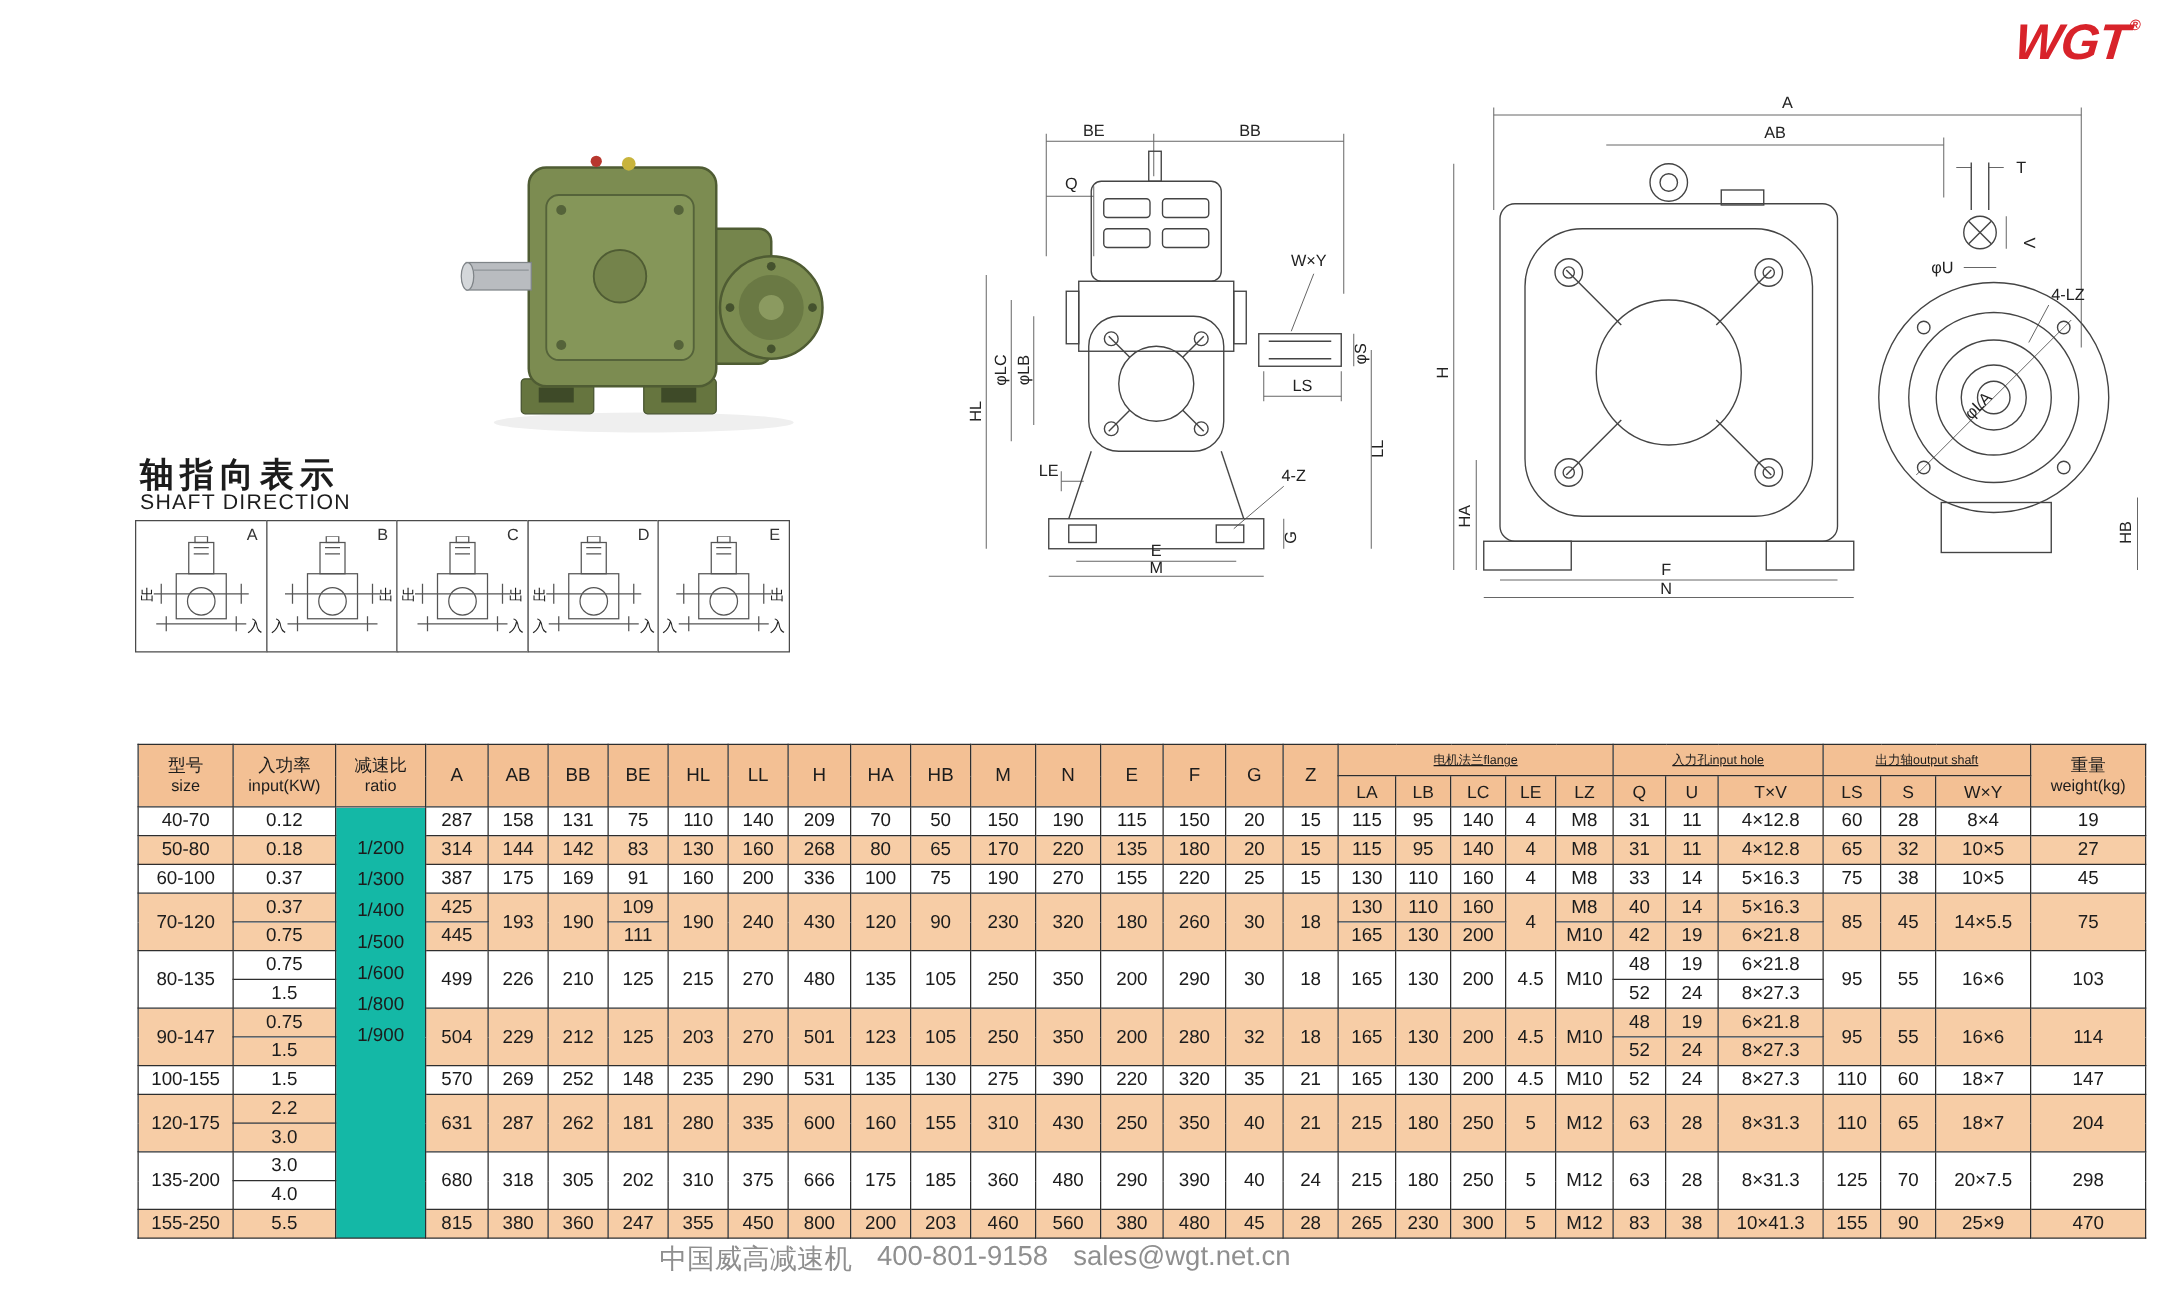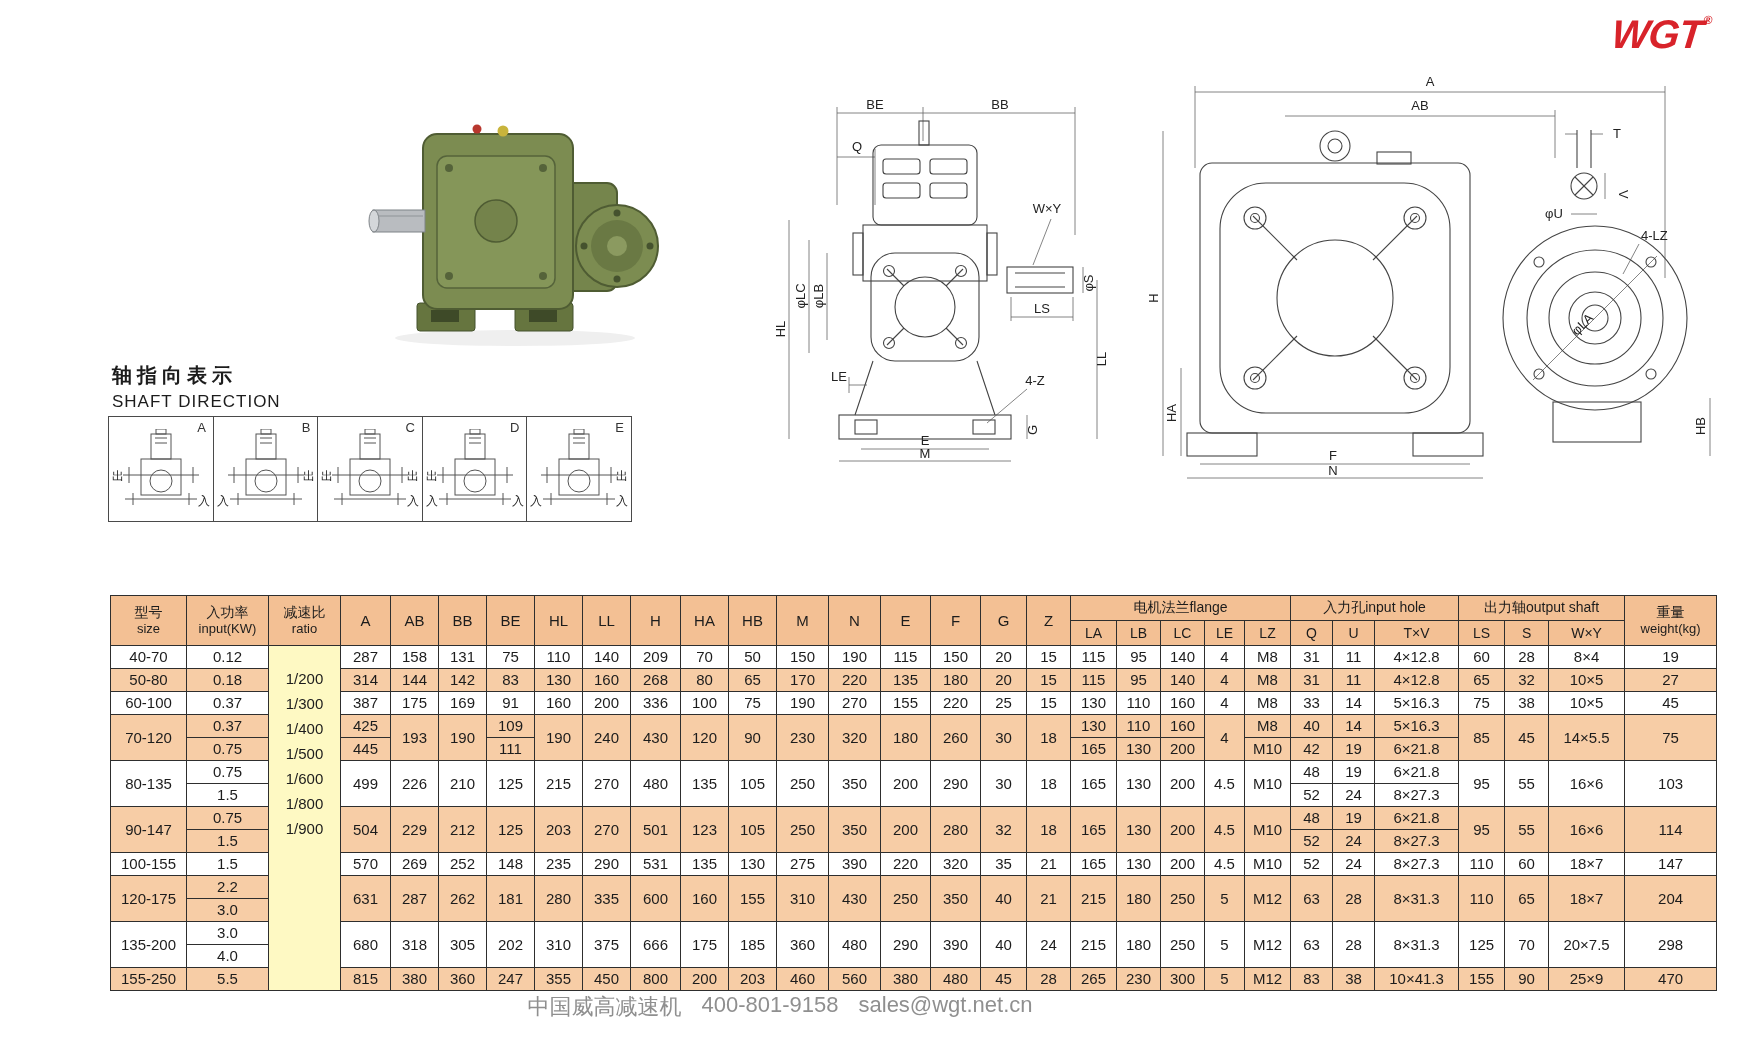--- a/index.html
+++ b/index.html
@@ -15,43 +15,43 @@
   .logo sup{font-size:12px;font-style:normal;vertical-align:top;}
 
   
   .photo{position:absolute;left:365px;top:98px;}
   .drawing{position:absolute;}
   .drawing text{font-size:13px;fill:#222;font-family:"Liberation Sans",sans-serif;}
   .drawing .geo{stroke:#444;fill:none;stroke-width:1.1;}
   .drawing .dim{stroke:#666;fill:none;stroke-width:0.8;}
 
   
-  .sd-head-zh{position:absolute;left:112px;top:362px;font-size:20px;font-weight:700;letter-spacing:5px;}
+  .sd-head-zh{position:absolute;left:112px;top:362px;font-size:27px;font-weight:700;letter-spacing:5px;}
   .sd-head-en{position:absolute;left:112px;top:392px;font-size:17px;letter-spacing:1px;}
   .sd-row{position:absolute;left:108px;top:416px;display:flex;}
   .shaft-box{position:relative;width:104px;height:104px;border:1.5px solid #4a4a4a;margin-left:-1.5px;background:#fff;}
   .shaft-box:first-child{margin-left:0;}
   .box-letter{position:absolute;top:3px;right:7px;font-size:13px;color:#333;}
   .shaft-box svg{position:absolute;left:2px;top:12px;}
   .shaft-box svg text{font-size:12px;fill:#222;}
   .shaft-box svg .geo{stroke:#555;fill:none;stroke-width:1;}
 
   
   .spec-table{position:absolute;left:110px;top:595px;border-collapse:collapse;table-layout:fixed;
               width:1485px;font-size:15px;padding-left:36px;}
   .spec-table th,.spec-table td{border:1.5px solid #2e2e2e;text-align:center;vertical-align:middle;
               padding:0 1px;background:#fff;font-weight:400;white-space:nowrap;overflow:hidden;}
   .spec-table thead th{background:#F3C094;height:24px;}
   .spec-table thead .zh{font-size:14px;line-height:1.25;}
   .spec-table thead .en{font-size:13px;line-height:1.15;}
-  .spec-table thead .group-h{font-size:14px;}
+  .spec-table thead .group-h{font-size:10px;text-decoration:underline;}
   .spec-table thead .sub-h{font-size:14px;margin-left:36px;}
   .spec-table tbody td{height:22px;line-height:1.02;color:#1c1c1c;}
   .spec-table tbody td.shade{background:#F7CDA6;}
-  .spec-table tbody td.ratio-cell{background:#fef9c3;vertical-align:middle;padding-bottom:130px;}
+  .spec-table tbody td.ratio-cell{background:#14b8a6;vertical-align:middle;padding-bottom:130px;}
   .spec-table tbody td.ratio-cell div{line-height:25px;font-size:15px;}
 
   
   .footer{position:absolute;left:0;top:992px;width:1560px;display:flex;justify-content:center;
           gap:20px;color:#8f8f8f;font-size:22px;}
 </style>
 </head>
 <body>
 
 <div id="page">

